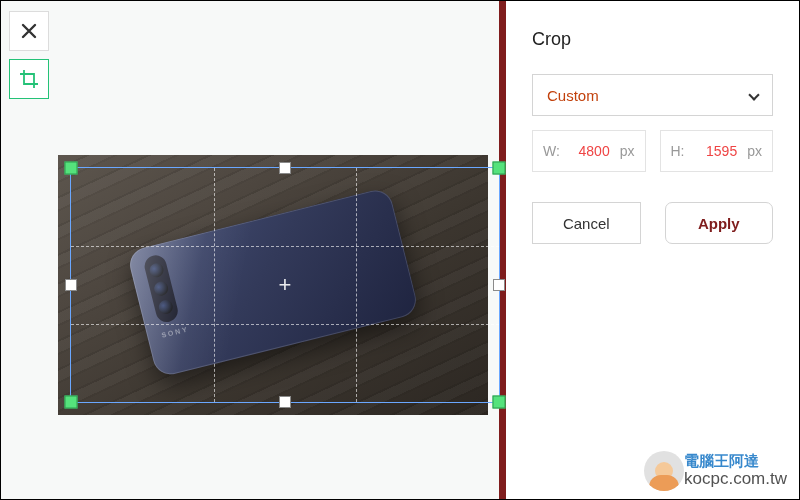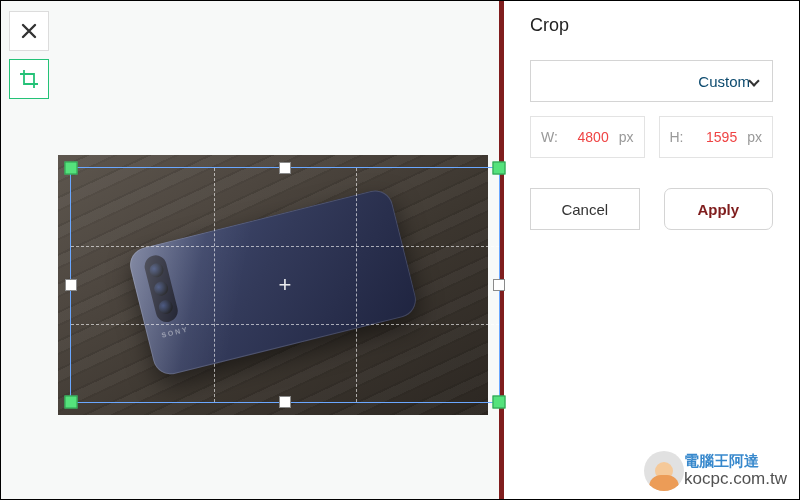--- a/index.html
+++ b/index.html
@@ -161,39 +161,39 @@
     transform: translate(-50%, -50%);
     color: rgba(255,255,255,0.9);
     font-size: 22px;
     font-weight: 300;
     line-height: 1;
   }
   
   .right-panel {
     width: 300px;
     background: #fff;
-    padding: 14px 26px;
-    border-left: 5px solid #7f1d1d;
+    padding: 28px 26px;
+    border-left: 7px solid #7f1d1d;
   }
   .panel-title {
     font-size: 18px;
     font-weight: 500;
     color: #222;
     margin-bottom: 24px;
   }
   .select {
     width: 100%;
     height: 42px;
     border: 1px solid #d4d4d4;
     display: flex;
     align-items: center;
-    justify-content: flex-end;
+    justify-content: space-between;
     padding: 0 14px;
     font-size: 15px;
-    color: #0c4a6e;
+    color: #c2410c;
     cursor: pointer;
     margin-bottom: 14px;
   }
   .chev { border-style: solid; border-width: 0 2px 2px 0; border-color:#333; display:inline-block; padding:3px; transform: rotate(45deg);}
   .dim-row {
     display: flex;
     gap: 14px;
     margin-bottom: 30px;
   }
   .dim-input {

